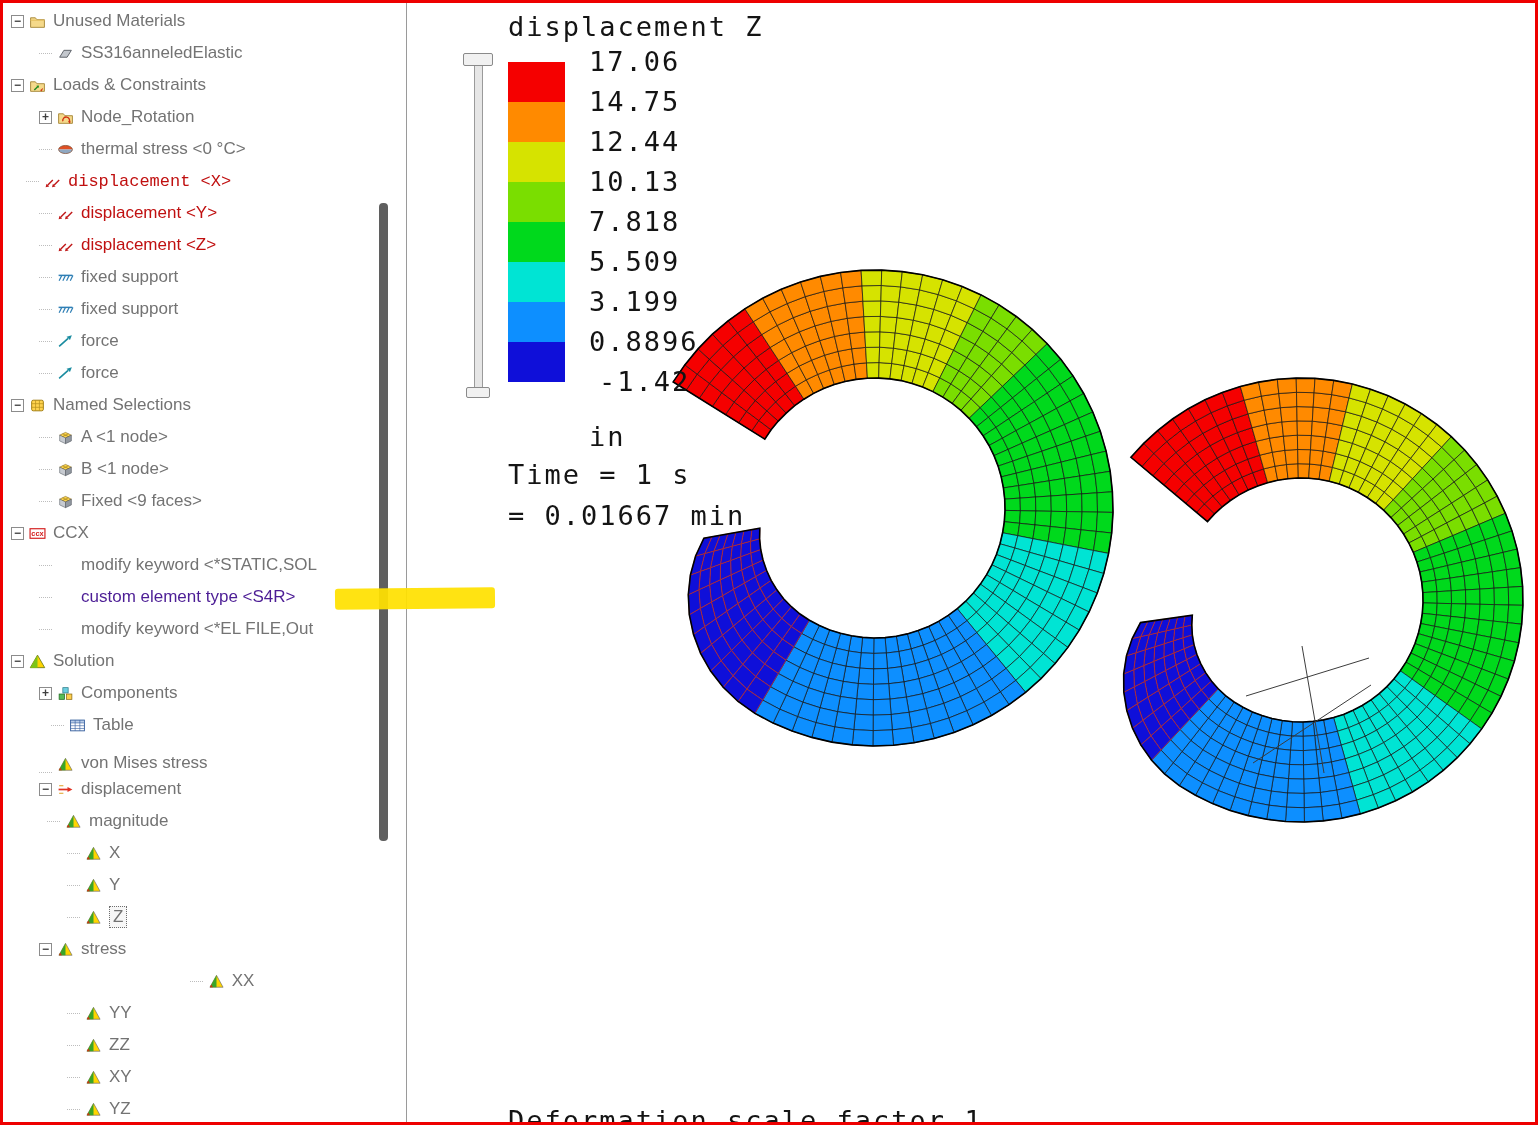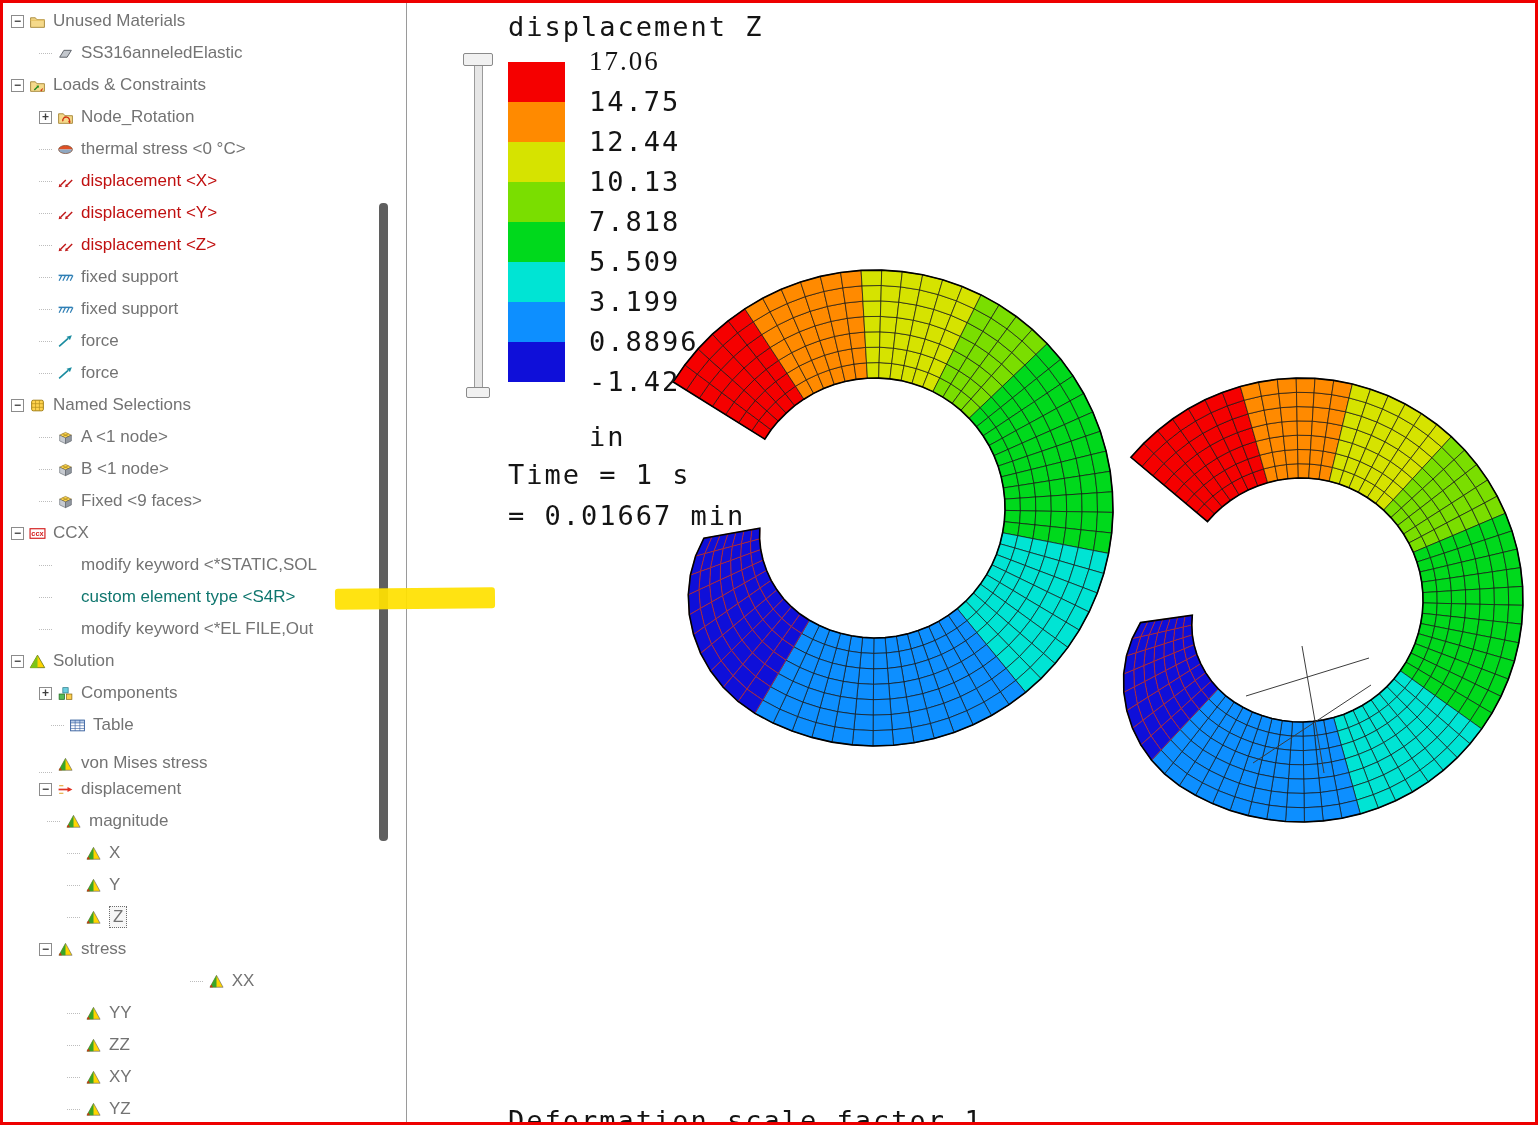--- a/index.html
+++ b/index.html
@@ -11,21 +11,21 @@
     background:#fff;padding:2px 0 0 0;z-index:3;}
   .trow{height:32px;display:flex;align-items:center;white-space:nowrap;cursor:default;}
   .exp{width:13px;height:13px;flex:none;border:1px solid #8c8c8c;background:#fff;
     color:#404040;font:bold 12px/11px "Liberation Sans",sans-serif;text-align:center;
     margin-right:5px;box-sizing:border-box;}
   .stub{width:13px;height:0;flex:none;border-top:1px dotted #bdbdbd;margin-right:5px;}
   .ticon{width:18px;height:17px;flex:none;margin-right:6px;display:inline-flex;}
   .ticon svg{width:17px;height:17px;}
   .tlabel{font-size:17px;color:#737373;}
   .tlabel.red{color:#c01010;}
-  .tlabel.gray{color:#0f766e;}
+  .tlabel.gray{color:#4c1d95;}
   .tlabel.sel{border:1px dotted #6e6e6e;padding:0 3px;background:#f7f7f7;}
   .scroll-thumb{position:absolute;left:376px;top:200px;width:9px;height:638px;
     background:#5f5f5f;border-radius:4px;z-index:4;}
   .divider{position:absolute;left:403px;top:0;width:1px;height:1119px;background:#9a9a9a;z-index:2;}
   .marker{position:absolute;left:332px;top:585px;width:160px;height:21px;
     background:#ffe100;opacity:.93;border-radius:3px;transform:rotate(-.6deg);z-index:5;}
   
   .mono{font-family:"DejaVu Sans Mono",monospace;letter-spacing:2px;color:#141414;}
   .vp-title{position:absolute;left:505px;top:8px;font-size:27px;z-index:2;}
   #model-svg{position:absolute;left:0;top:0;z-index:1;}
@@ -965,29 +965,29 @@
       <div class="swatch" style="background: rgb(245, 0, 0);"></div>
       <div class="swatch" style="background: rgb(255, 138, 0);"></div>
       <div class="swatch" style="background: rgb(214, 227, 0);"></div>
       <div class="swatch" style="background: rgb(122, 222, 0);"></div>
       <div class="swatch" style="background: rgb(0, 217, 28);"></div>
       <div class="swatch" style="background: rgb(0, 228, 212);"></div>
       <div class="swatch" style="background: rgb(13, 143, 255);"></div>
       <div class="swatch" style="background: rgb(15, 15, 217);"></div>
     </div>
   <div id="legend-values">
-      <div class="mono lval" style="top: 59px; font-family: Liberation Serif, serif;">17.06</div>
+      <div class="mono lval" style="top: 59px;">17.06</div>
       <div class="mono lval" style="top: 99px;">14.75</div>
       <div class="mono lval" style="top: 139px;">12.44</div>
       <div class="mono lval" style="top: 179px;">10.13</div>
       <div class="mono lval" style="top: 219px;">7.818</div>
       <div class="mono lval" style="top: 259px;">5.509</div>
       <div class="mono lval" style="top: 299px;">3.199</div>
       <div class="mono lval" style="top: 339px;">0.8896</div>
-      <div class="mono lval" style="top: 379px;">-1.42</div>
+      <div class="mono lval" style="top: 379px; margin-left: 10px;">-1.42</div>
     </div>
   <div class="mono unit">in</div>
 
   <div class="mono time1">Time = 1 s</div>
   <div class="mono time2">= 0.01667 min</div>
 
   <div class="mono footer">Deformation scale factor 1</div>
 
   <div class="tree">
     <div id="tree-rows">
@@ -1037,21 +1037,21 @@
           <span class="stub"></span>
           <span class="ticon">
             <svg viewBox="0 0 16 16">
               <path d="M1.5 8a6.5 3.8 0 0 1 13 0z" fill="#e05024"></path>
               <path d="M1.5 8a6.5 3.8 0 0 0 13 0z" fill="#8fa8c2"></path>
               <ellipse cx="8" cy="8" rx="6.5" ry="3.8" fill="none" stroke="#7c4a30" stroke-width="0.7"></ellipse>
             </svg>
           </span>
           <span class="tlabel">thermal stress &lt;0 °C&gt;</span>
         </div>
-        <div class="trow" style="padding-left: 36px;">
+        <div class="trow" style="padding-left: 23px; font-family: Liberation Mono, monospace;">
           <span class="stub"></span>
           <span class="ticon">
             <svg viewBox="0 0 16 16">
               <path d="M1.5 13.5l3.4-.9-2.5-2.5z" fill="#c01818"></path>
               <path d="M3.6 11.3l4.7-4.7" stroke="#c01818" stroke-width="1.3"></path>
               <path d="M7.5 13.5l3.4-.9-2.5-2.5z" fill="#c01818"></path>
               <path d="M9.6 11.3l4.7-4.7" stroke="#c01818" stroke-width="1.3"></path>
             </svg>
           </span>
           <span class="tlabel red">displacement &lt;X&gt;</span>

